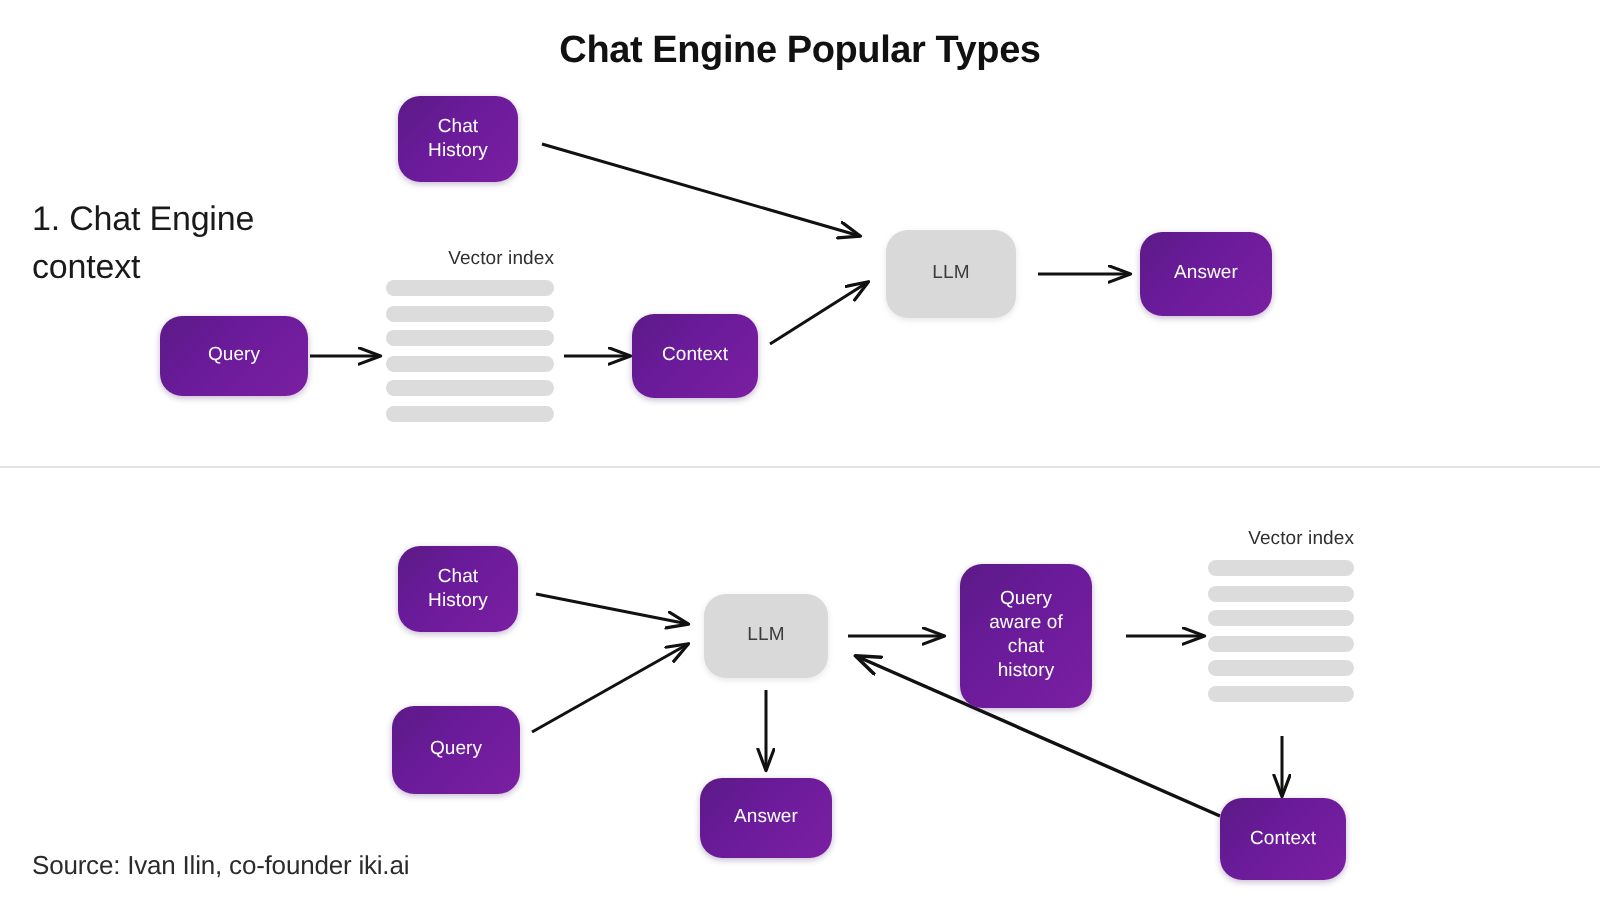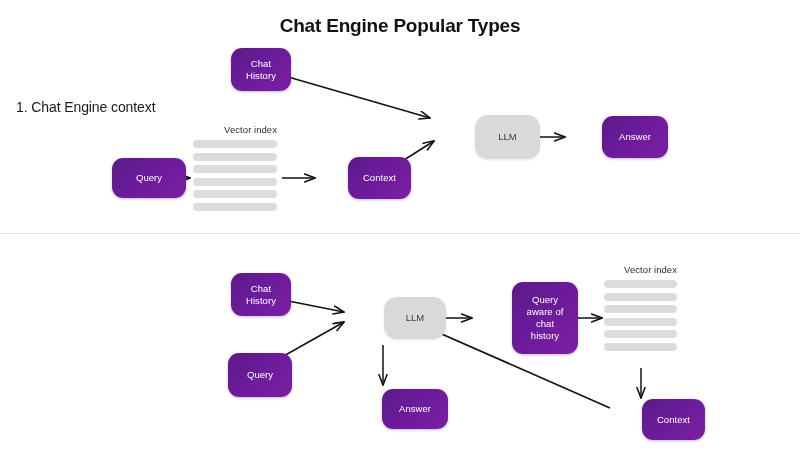--- a/index.html
+++ b/index.html
@@ -26,21 +26,21 @@
     width: 800px;
     text-align: center;
     font-size: 19px;
     font-weight: 600;
     color: #111111;
     letter-spacing: -0.2px;
   }
   
   .section-label {
     position: absolute;
-    font-size: 14px;
+    font-size: 17px;
     font-weight: 400;
     color: #1a1a1a;
     line-height: 1.42;
     letter-spacing: -0.1px;
     width: 150px;
   }
   #label-1 { left: 16px; top: 98px; }
   #label-2 { left: 16px; top: 320px; }
 
   .source {
@@ -70,31 +70,29 @@
     align-items: center;
     justify-content: center;
     text-align: center;
     border-radius: 11px;
     font-size: 9.5px;
     line-height: 1.25;
     color: #ffffff;
     padding: 2px;
     white-space: pre-line;
     letter-spacing: 0.05px;
-    margin-left: 32px;
   }
   .node.purple {
     background: linear-gradient(135deg, #5c1a86 0%, #6a1b9a 42%, #7b1fa2 100%);
     box-shadow: 0 1px 3px rgba(60,20,90,0.30);
   }
   .node.gray {
     background: #d9d9d9;
     color: #3c3c3c;
     box-shadow: 0 1px 3px rgba(0,0,0,0.10);
-    border-radius: 13px;
   }
 
   
   .vindex { position: absolute; }
   .vindex .vcaption {
     position: absolute;
     left: 0;
     top: 0;
     width: 100%;
     text-align: right;
@@ -207,14 +205,15 @@
     <div class="vbars">
       <div class="vbar"></div>
       <div class="vbar"></div>
       <div class="vbar"></div>
       <div class="vbar"></div>
       <div class="vbar"></div>
       <div class="vbar"></div>
     </div>
   </div>
 
+  <div class="source">Source: Ivan Ilin, co-founder iki.ai</div>
 
 </div>
 
 </body></html>

